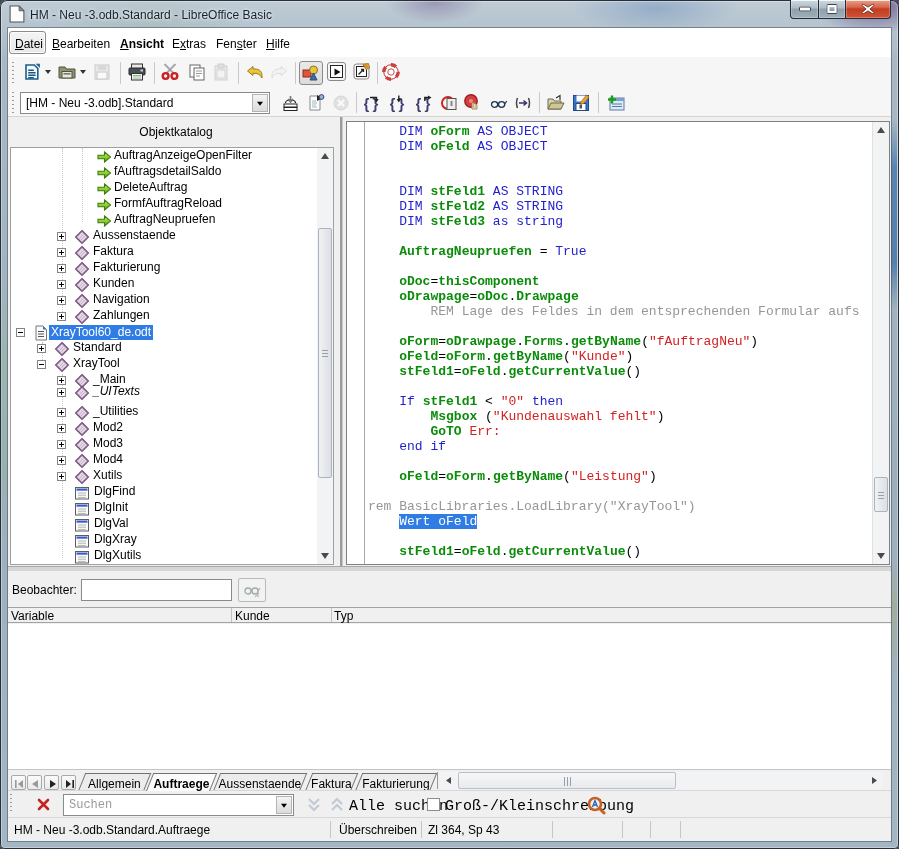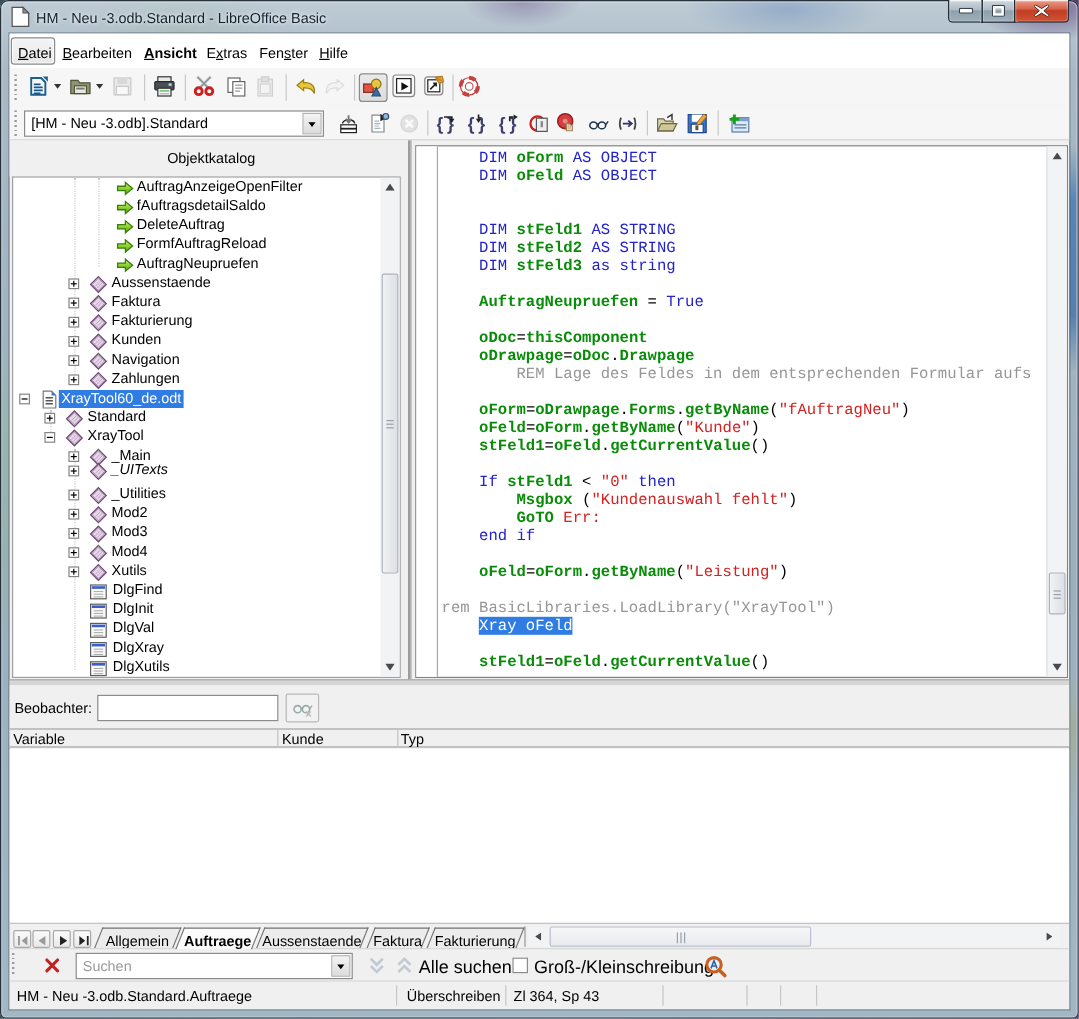--- a/index.html
+++ b/index.html
@@ -110,21 +110,21 @@
 
 
 #tabbar { position:absolute; left:8px; top:769px; width:883px; height:21px; background:#f0f0f0; border-top:1px solid #c4c4c4; }
 .navbtn { position:absolute; top:5px; width:15px; height:15px; border:1px solid #a9a9a9; background:linear-gradient(180deg,#fbfbfb,#e9e9e9); border-radius:2px; }
 .tab { position:absolute; top:3px; height:18px; background:#ececec; border:1px solid #727272; border-bottom:none; transform:skewX(-22deg); transform-origin:50% 100%; }
 .tab span { display:block; transform:skewX(22deg); font-size:12px; padding:3px 0 0 0; text-align:center; }
 .tab.active { background:#fbfbfb; font-weight:bold; z-index:2; }
 #tabsb { position:absolute; left:432px; top:2px; width:443px; height:17px; background:#f2f3f5; }
 
 
-#findbar { position:absolute; left:8px; top:790px; width:883px; height:27px; background:#f0f0f0; border-top:1px solid #d8d8d8; }
+#findbar { position:absolute; left:8px; top:790px; width:883px; height:27px; background:#f0f0f0; border-top:1px solid #d8d8d8;font-family:Liberation Mono, monospace; }
 #findbar .lbl { position:absolute; font-size:15px; color:#000; }
 .checkbox { position:absolute; width:13px; height:13px; background:#fff; border:1px solid #8d8d8d; }
 
 
 #statusbar { position:absolute; left:8px; top:817px; width:883px; height:24px; background:#f0f0f0; border-top:1px solid #d8d8d8; font-size:12px; color:#000; }
 #statusbar span { position:absolute; top:5px; white-space:nowrap; }
 #statusbar .ssep { position:absolute; top:3px; bottom:3px; width:1px; background:#c6c6c6; }
 </style>
 </head>
 <body>
@@ -705,21 +705,21 @@
     <span class="id">stFeld1</span>=<span class="id">oFeld</span>.<span class="id">getCurrentValue</span>()
 
     <span class="kw">If</span> <span class="id">stFeld1</span> &lt; <span class="st">"0"</span> <span class="kw">then</span>
         <span class="id">Msgbox</span> (<span class="st">"Kundenauswahl fehlt"</span>)
         <span class="id">GoTO</span> <span class="st">Err:</span>
     <span class="kw">end if</span>
 
     <span class="id">oFeld</span>=<span class="id">oForm</span>.<span class="id">getByName</span>(<span class="st">"Leistung"</span>)
 
 <span class="cm">rem BasicLibraries.LoadLibrary("XrayTool")</span>
-    <span class="sel">Xray oFeld</span>
+    <span class="sel">Wert oFeld</span>
 
     <span class="id">stFeld1</span>=<span class="id">oFeld</span>.<span class="id">getCurrentValue</span>()</pre>
     </div>
   <div id="edsb">
     <div class="sbbtn" style="left:0; top:0;">
         <svg class="abs" style="left:4px; top:5px;" width="8" height="6" viewBox="0 0 8 6">
           <path d="M4 0 L8 6 L0 6 Z" fill="#4a4a4a"></path>
         </svg>
       </div>
     <div class="sbbtn" style="left:0; bottom:0;">

